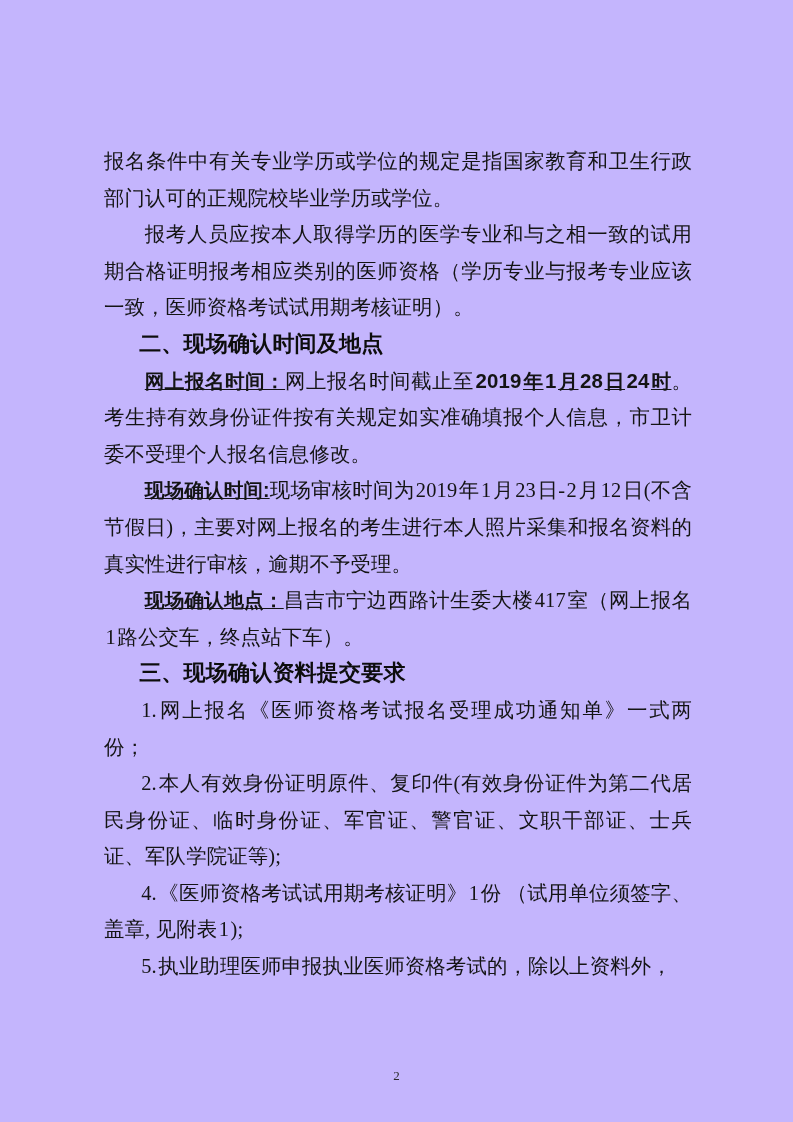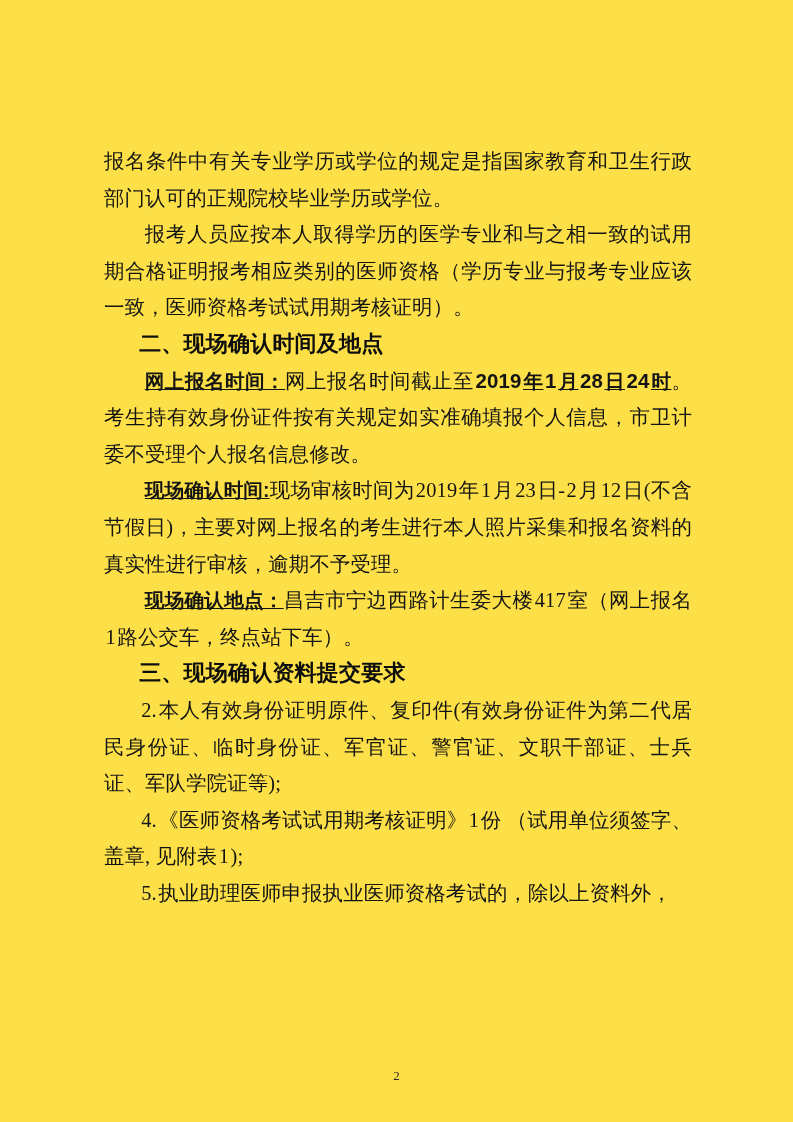--- a/index.html
+++ b/index.html
@@ -15,21 +15,21 @@
     overflow: hidden;
     font-family: "Liberation Serif", "DejaVu Serif", serif;
     color: #151515;
     -webkit-font-smoothing: antialiased;
   }
 
   
   #page {
     position: absolute;
     inset: 0;
-    background: #fde047;
+    background: #c4b5fd;
   }
 
   
   #body-text {
     position: absolute;
     left: 104px;
     top: 143px;
     width: 588px;
   }
 
@@ -120,20 +120,23 @@
     <p class="para indent">
       <span class="b">现场确认时间:</span><span>现场审核时间为</span><span class="num">2019</span><span>年</span><span class="num">1</span><span>月</span><span class="num">23</span><span>日-</span><span class="num">2</span><span>月</span><span class="num">12</span><span>日</span><span>(不含节假日)，主要对网上报名的考生进行本人照片采集和报名资料的真实性进行审核，逾期不予受理。</span>
     </p>
 
     <p class="para indent">
       <span class="b">现场确认地点：</span><span>昌吉市宁边西路计生委大楼</span><span class="num">417</span><span>室（网上报名</span><span class="num">1</span><span>路公交车，终点站下车）。</span>
     </p>
 
     <p class="heading">三、现场确认资料提交要求</p>
 
+    <p class="para item">
+      <span class="num">1.</span><span>网上报名《医师资格考试报名受理成功通知单》一式两份；</span>
+    </p>
 
     <p class="para item">
       <span class="num">2.</span><span>本人有效身份证明原件、复印件(有效身份证件为第二代居民身份证、临时身份证、军官证、警官证、文职干部证、士兵证、军队学院证等);</span>
     </p>
 
 
     <p class="para item">
       <span class="num">4.</span><span>《医师资格考试试用期考核证明》</span><span class="num">1</span><span>份 （试用单位须签字、盖章</span><span>, 见附表</span><span class="num">1</span><span>);</span>
     </p>
 

